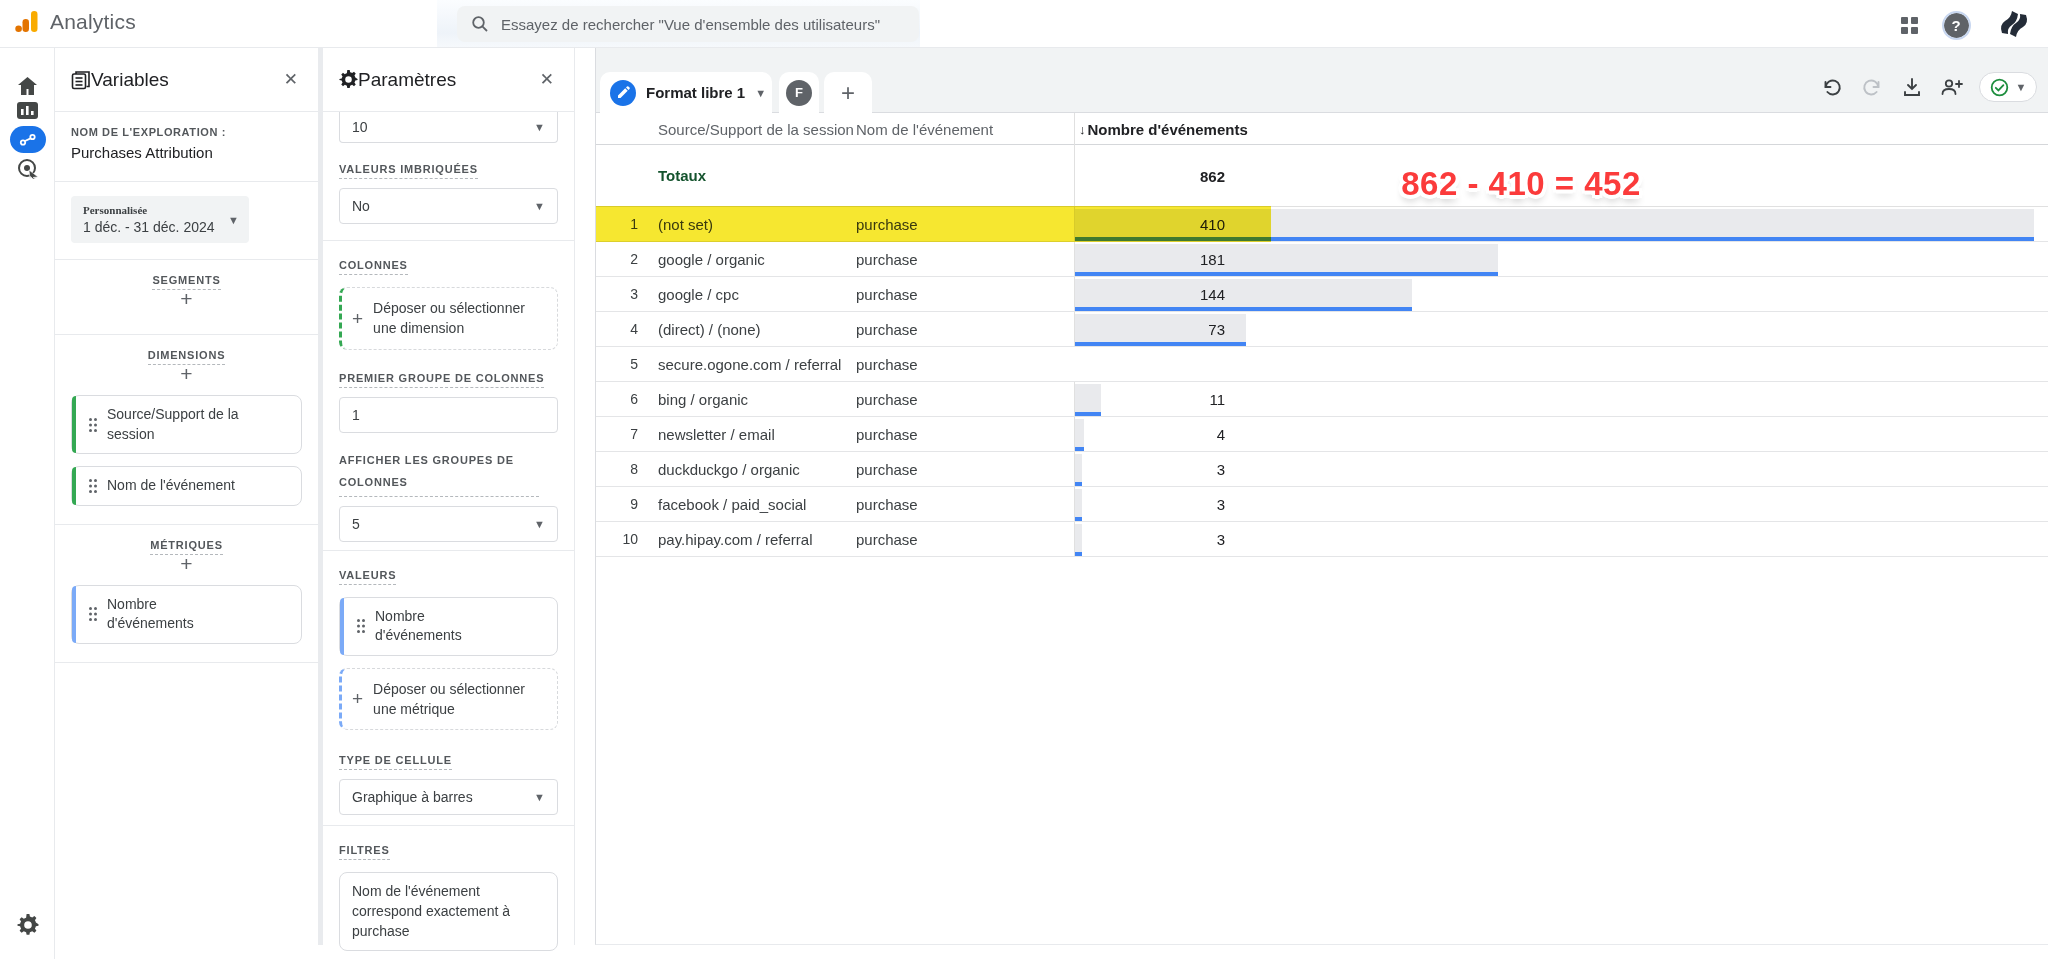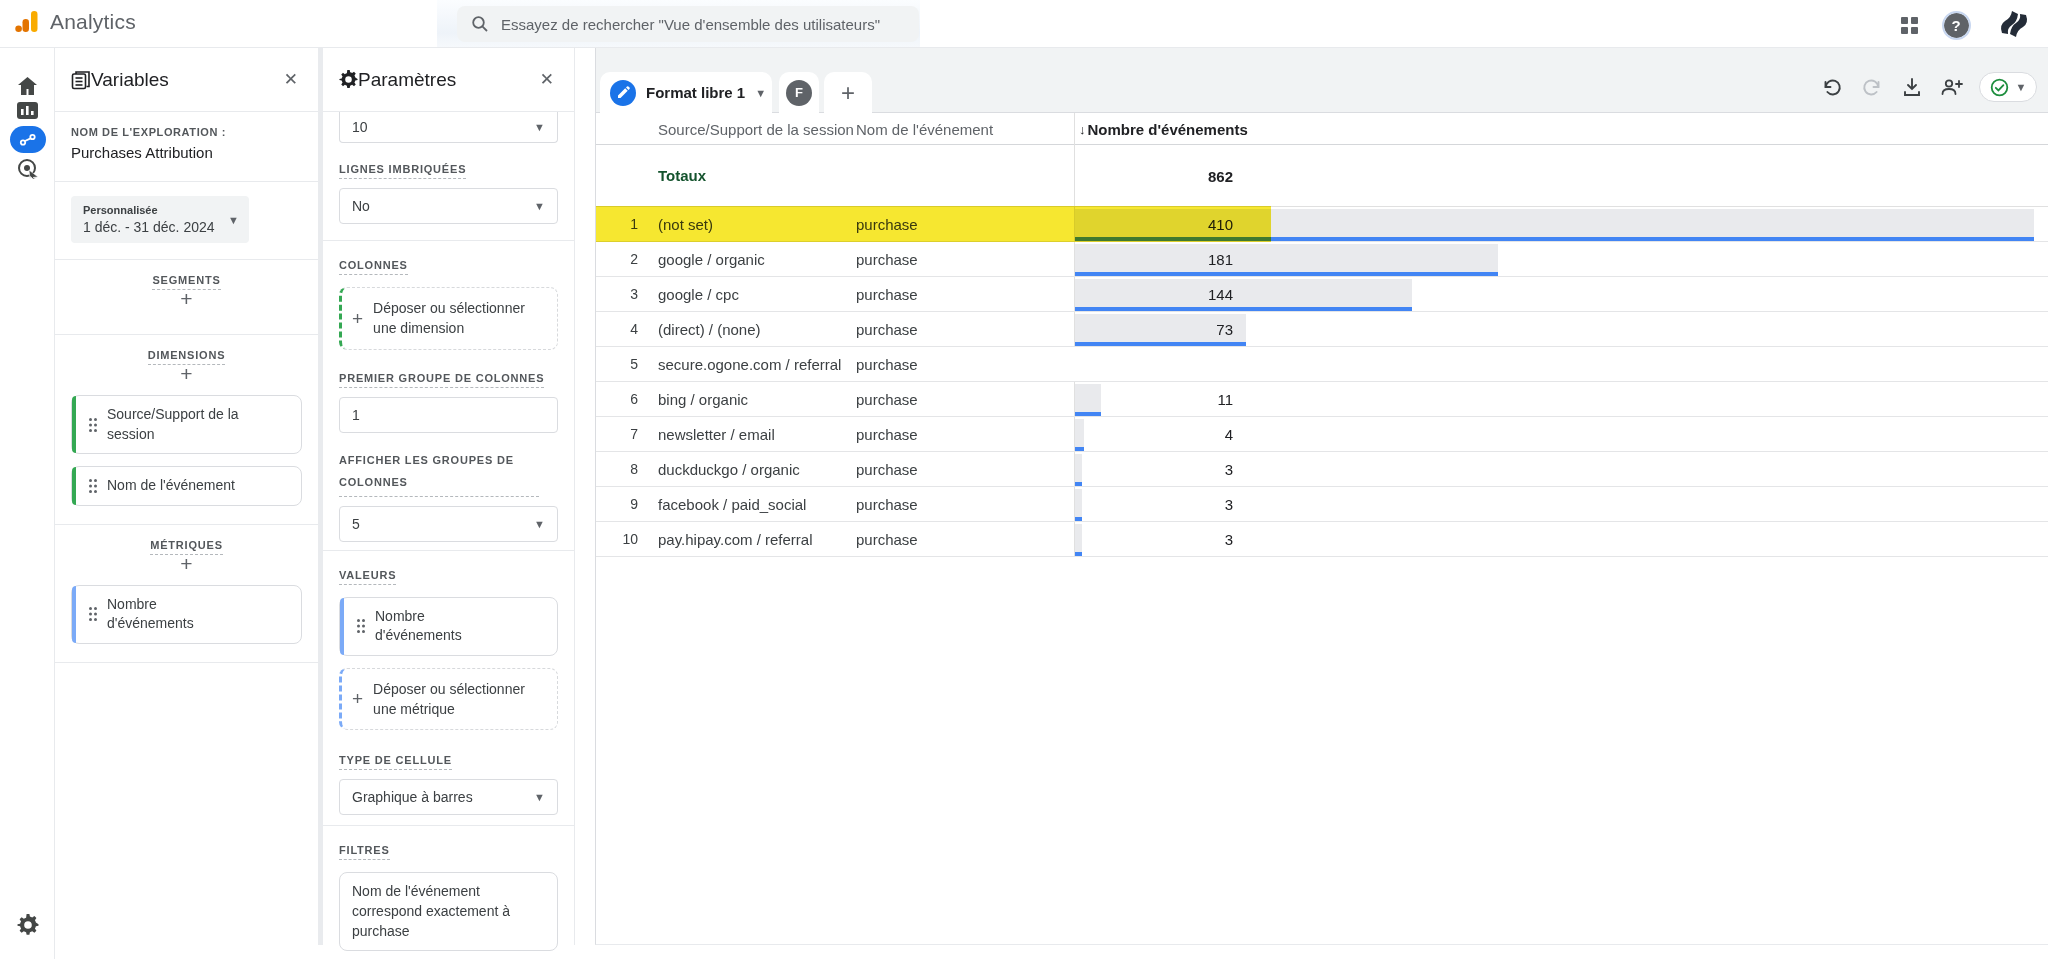--- a/index.html
+++ b/index.html
@@ -41,21 +41,21 @@
   .x-btn { color:#5f6368; font-size:17px; cursor:pointer; padding:4px; }
   .sect { padding:14px 16px 16px; border-bottom:1px solid #e8eaed; }
   .caps-row { display:flex; align-items:center; justify-content:space-between;flex-direction:column; }
   .caps { font-size:11px; font-weight:700; letter-spacing:.8px; color:#53575b;
     border-bottom:1px dashed #b4b8bc; padding-bottom:3px; display:inline-block; }
   .plus-btn { font-size:21px; font-weight:300; color:#5f6368; cursor:pointer; line-height:18px; }
   .name-label { font-size:11px; font-weight:700; letter-spacing:.6px; color:#53575b; }
   .name-value { font-size:15px; color:#202124; margin-top:6px; }
   .datechip { background:#f1f3f4; border-radius:4px; padding:8px 12px; width:178px; position:relative;
     cursor:pointer; }
-  .datechip .t1 { font-size:11px; font-weight:700; color:#3c4043; }
+  .datechip .t1 { font-size:11px; font-weight:700; color:#3c4043;font-family:Liberation Serif, serif; }
   .datechip .t2 { font-size:14px; color:#3c4043; margin-top:3px; }
   .caret { color:#5f6368; font-size:11px; }
   .datechip .caret { position:absolute; right:10px; top:18px; }
   .chip { position:relative; border:1px solid #dadce0; border-radius:8px; background:#fff;
     padding:9px 10px 9px 16px; display:flex; align-items:center; gap:9px; margin-top:12px; cursor:grab; }
   .chip::before { content:""; position:absolute; left:0; top:0; bottom:0; width:4px; border-radius:8px 0 0 8px; }
   .chip.dim::before { background:#34a853; }
   .chip.met::before { background:#7baaf7; }
   .chip .txt { font-size:14px; color:#3c4043; line-height:1.4; }
   .txt-w160 { max-width:160px; } .txt-w120 { max-width:120px; }
@@ -93,21 +93,21 @@
   #table { position:absolute; left:0; top:65px; width:1453px; }
   .grid-row { display:grid; grid-template-columns:62px 198px 218px 960px; align-items:center; }
   #thead { height:32px; border-bottom:1px solid #d5d7da; }
   .th { font-size:15px; color:#5f6368; }
   .th-metric { font-size:15px; font-weight:700; color:#202124; border-left:1px solid #e0e0e0;
     height:32px; display:flex; align-items:center; padding-left:4px; gap:2px; cursor:pointer; }
   .sort-arrow { font-size:13px; color:#202124; }
   #totals { height:62px; border-bottom:1px solid #e0e0e0; }
   .tot-label { font-size:15px; font-weight:700; color:#14532d; }
   .cell-metric { position:relative; height:100%; border-left:1px solid #e0e0e0; }
-  .metric-num { position:absolute; left:8px; top:50%; transform:translateY(-50%); width:150px;
+  .metric-num { position:absolute; left:0; top:50%; transform:translateY(-50%); width:150px;
     text-align:right; font-size:15px; color:#202124; z-index:1; }
   #totals .metric-num { font-weight:700; }
   .trow { height:35px; border-bottom:1px solid #e4e5e7; cursor:pointer; }
   .c-num { font-size:14px; color:#3c4043; text-align:right; padding-right:20px; }
   .c-txt { font-size:15px; color:#3c4043; }
   .bar { position:absolute; left:0; top:2px; bottom:0; background:#e9eaed;
     border-bottom:4px solid #4285f4; }
   
   .hl-overlay { position:absolute; left:0; width:675px; height:36px; background:#f6e51e;
     mix-blend-mode:multiply; opacity:.92; z-index:3; pointer-events:none; }
@@ -300,21 +300,21 @@
       <span class="p-title">Paramètres</span>
       <span class="x-btn">✕</span>
     </div>
 
     <div class="sect" style="padding-top:0;">
       <div class="selbox cut">
         <span>10</span>
         <span class="caret">▼</span>
       </div>
       <div style="margin-top:16px;">
-        <span class="caps">LIGNES IMBRIQUÉES</span>
+        <span class="caps">VALEURS IMBRIQUÉES</span>
       </div>
       <div class="selbox">
         <span>No</span>
         <span class="caret">▼</span>
       </div>
     </div>
 
     <div class="sect" style="border-bottom:none; padding-bottom:8px;">
       <span class="caps">COLONNES</span>
       <div class="dropzone dz-green">
@@ -530,16 +530,17 @@
             <div class="c-num">10</div>
             <div class="c-txt">pay.hipay.com / referral</div>
             <div class="c-txt">purchase</div>
             <div class="cell-metric">
               <div class="bar" style="width: 0.73%;"></div>
               <span class="metric-num">3</span>
             </div>
           </div>
         </div>
 
+      <div class="red-note" style="color: rgb(251, 59, 59);">862 - 410 = 452</div>
     <div class="hl-overlay" style="top: 93px; background: rgb(246, 229, 30);"></div>
       </div>
   </div>
 </div>
 
 </body></html>

